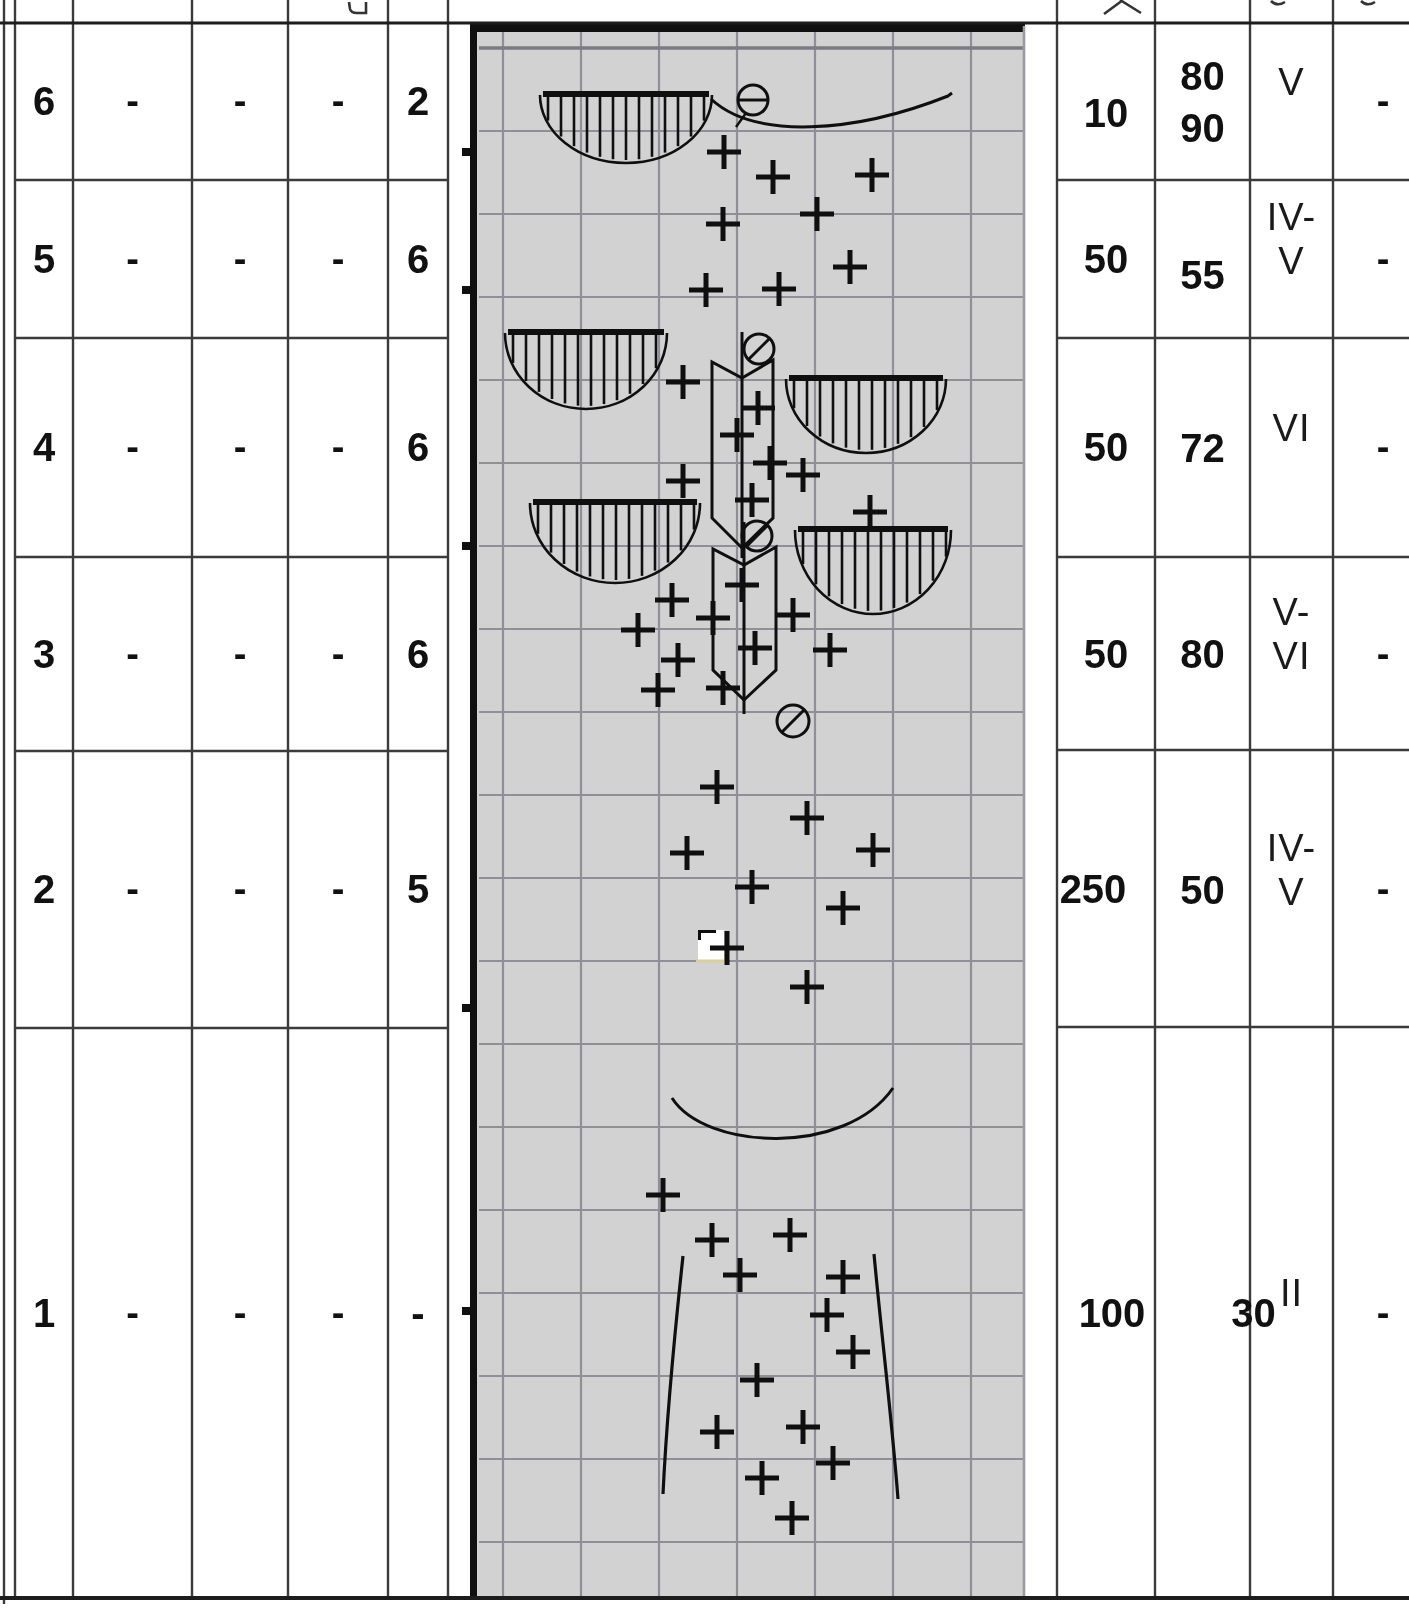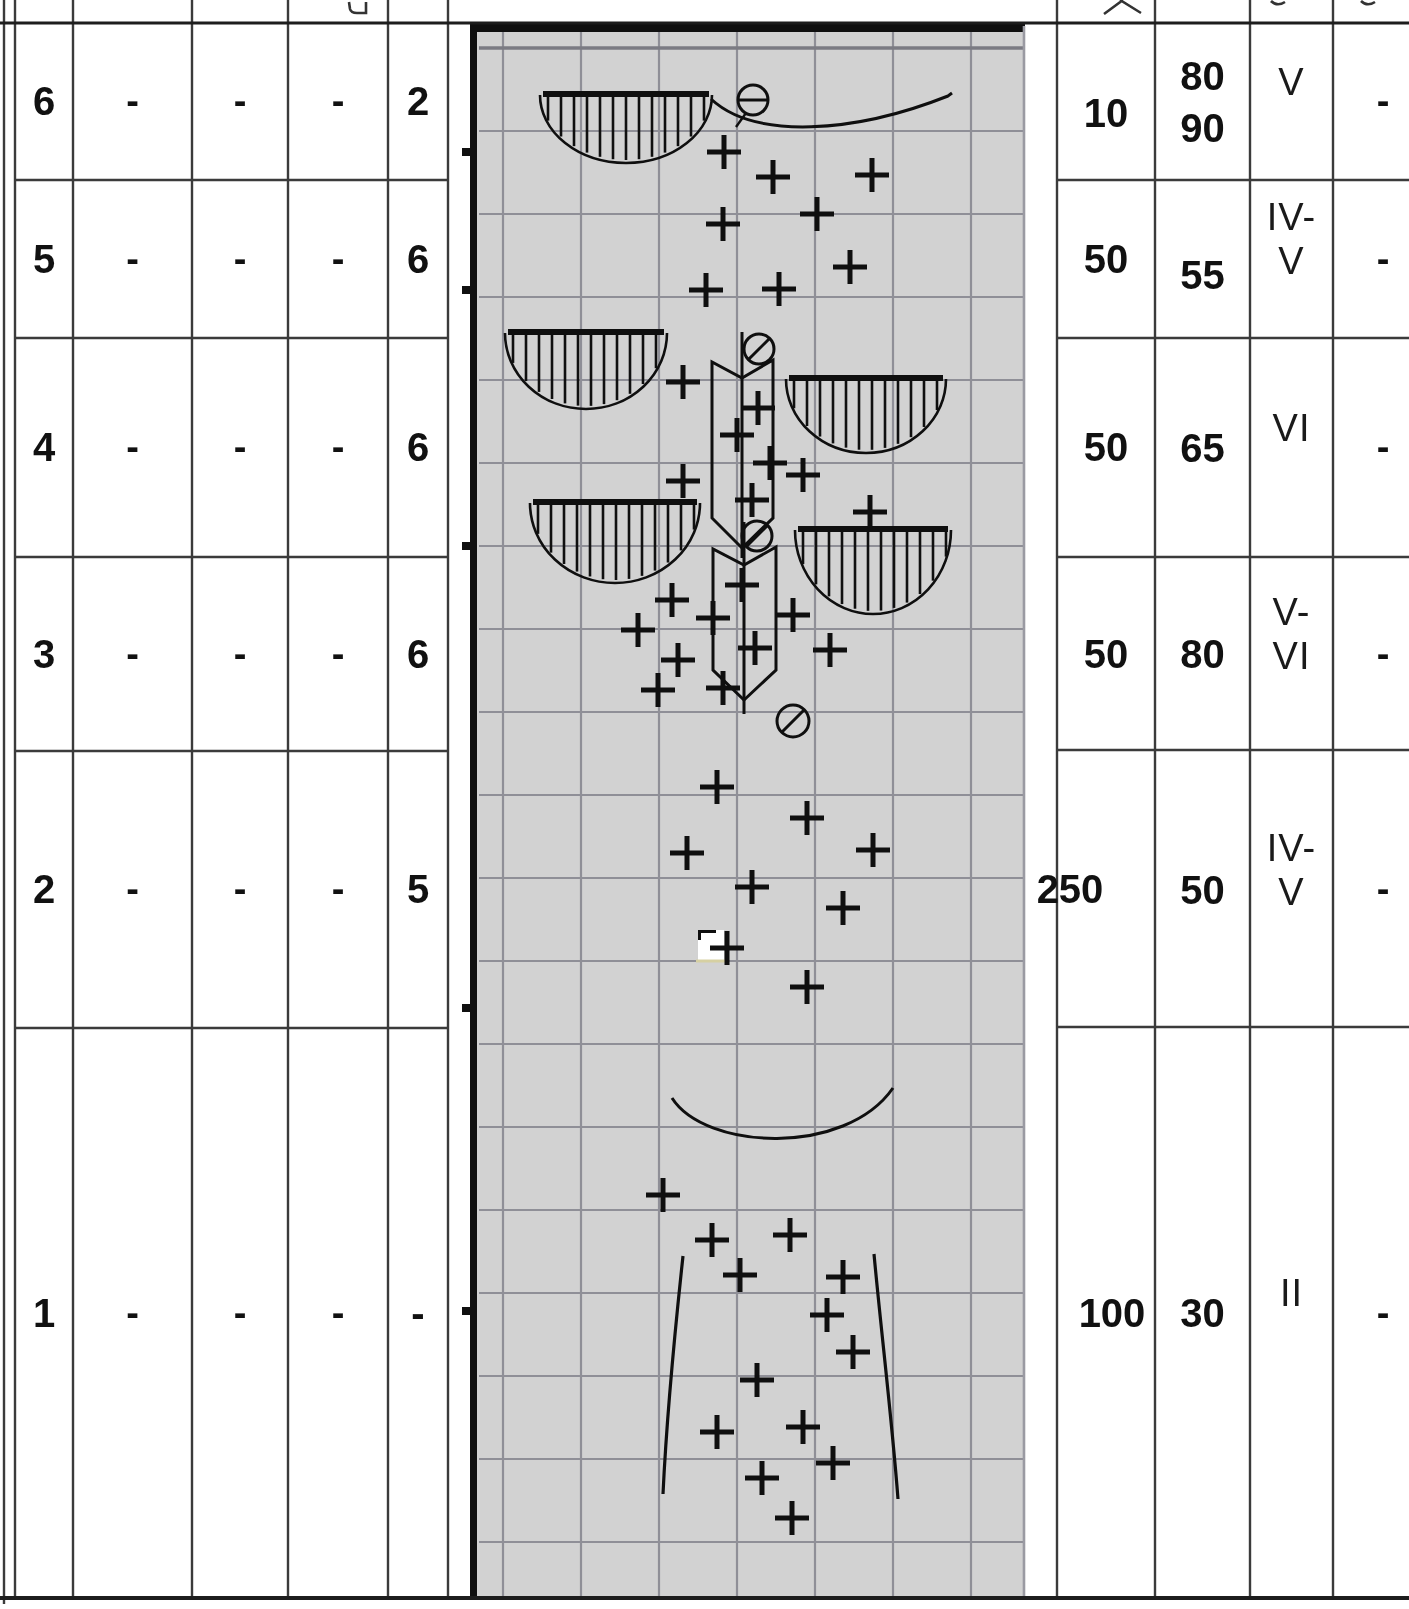--- a/index.html
+++ b/index.html
@@ -283,21 +283,21 @@
         <span>V</span>
       </div>
       <div class="cell dashc" style="left: 1333px; top: 180px; width: 100px; height: 158px;">-</div>
       <div class="cell bold" style="left: 15px; top: 338px; width: 58px; height: 219px;">4</div>
       <div class="cell dashc" style="left: 73px; top: 338px; width: 119px; height: 219px;">-</div>
       <div class="cell dashc" style="left: 192px; top: 338px; width: 96px; height: 219px;">-</div>
       <div class="cell dashc" style="left: 288px; top: 338px; width: 100px; height: 219px;">-</div>
       <div class="cell bold" style="left: 388px; top: 338px; width: 60px; height: 219px;">6</div>
       <div class="cell bold" style="left: 1057px; top: 338px; width: 98px; height: 219px;">50</div>
       <div class="cell stack" style="left: 1155px; top: 338px; width: 95px; height: 219px;">
-        <span>65</span>
+        <span>72</span>
         <span></span>
       </div>
       <div class="cell roman" style="left: 1250px; top: 338px; width: 83px; height: 219px;">
         <span>VI</span>
         <span></span>
       </div>
       <div class="cell dashc" style="left: 1333px; top: 338px; width: 100px; height: 219px;">-</div>
       <div class="cell bold" style="left: 15px; top: 557px; width: 58px; height: 194px;">3</div>
       <div class="cell dashc" style="left: 73px; top: 557px; width: 119px; height: 194px;">-</div>
       <div class="cell dashc" style="left: 192px; top: 557px; width: 96px; height: 194px;">-</div>
@@ -311,37 +311,37 @@
       <div class="cell roman" style="left: 1250px; top: 557px; width: 83px; height: 194px;">
         <span>V-</span>
         <span>VI</span>
       </div>
       <div class="cell dashc" style="left: 1333px; top: 557px; width: 100px; height: 194px;">-</div>
       <div class="cell bold" style="left: 15px; top: 751px; width: 58px; height: 277px;">2</div>
       <div class="cell dashc" style="left: 73px; top: 751px; width: 119px; height: 277px;">-</div>
       <div class="cell dashc" style="left: 192px; top: 751px; width: 96px; height: 277px;">-</div>
       <div class="cell dashc" style="left: 288px; top: 751px; width: 100px; height: 277px;">-</div>
       <div class="cell bold" style="left: 388px; top: 751px; width: 60px; height: 277px;">5</div>
-      <div class="cell bold" style="left: 1031px; top: 751px; width: 78px; height: 277px;">250</div>
+      <div class="cell bold" style="left: 1054px; top: 751px; width: 78px; height: 277px;">250</div>
       <div class="cell stack" style="left: 1155px; top: 751px; width: 95px; height: 277px;">
         <span>50</span>
         <span></span>
       </div>
       <div class="cell roman" style="left: 1250px; top: 751px; width: 83px; height: 277px;">
         <span>IV-</span>
         <span>V</span>
       </div>
       <div class="cell dashc" style="left: 1333px; top: 751px; width: 100px; height: 277px;">-</div>
       <div class="cell bold" style="left: 15px; top: 1028px; width: 58px; height: 570px;">1</div>
       <div class="cell dashc" style="left: 73px; top: 1028px; width: 119px; height: 570px;">-</div>
       <div class="cell dashc" style="left: 192px; top: 1028px; width: 96px; height: 570px;">-</div>
       <div class="cell dashc" style="left: 288px; top: 1028px; width: 100px; height: 570px;">-</div>
       <div class="cell bold" style="left: 388px; top: 1028px; width: 60px; height: 570px;">-</div>
       <div class="cell bold" style="left: 1053px; top: 1028px; width: 118px; height: 570px;">100</div>
-      <div class="cell stack" style="left: 1155px; top: 1028px; width: 95px; height: 570px;">
+      <div class="cell stack" style="left: 1206px; top: 1028px; width: 95px; height: 570px;">
         <span>30</span>
         <span></span>
       </div>
       <div class="cell roman" style="left: 1250px; top: 1028px; width: 83px; height: 570px; align-items: center;">
         <span>II</span>
         <span></span>
       </div>
       <div class="cell dashc" style="left: 1333px; top: 1028px; width: 100px; height: 570px;">-</div>
     </div>
 </div>

